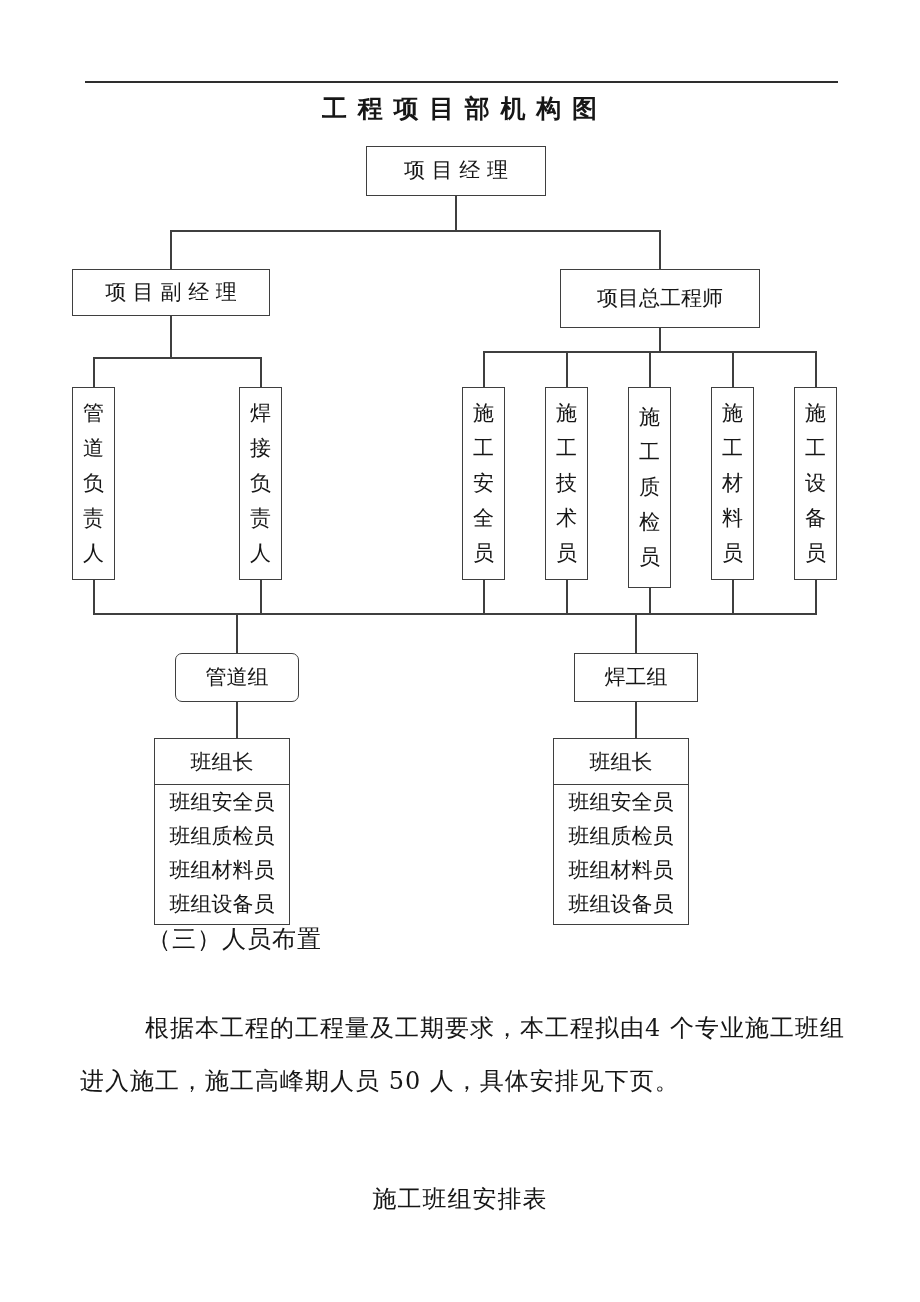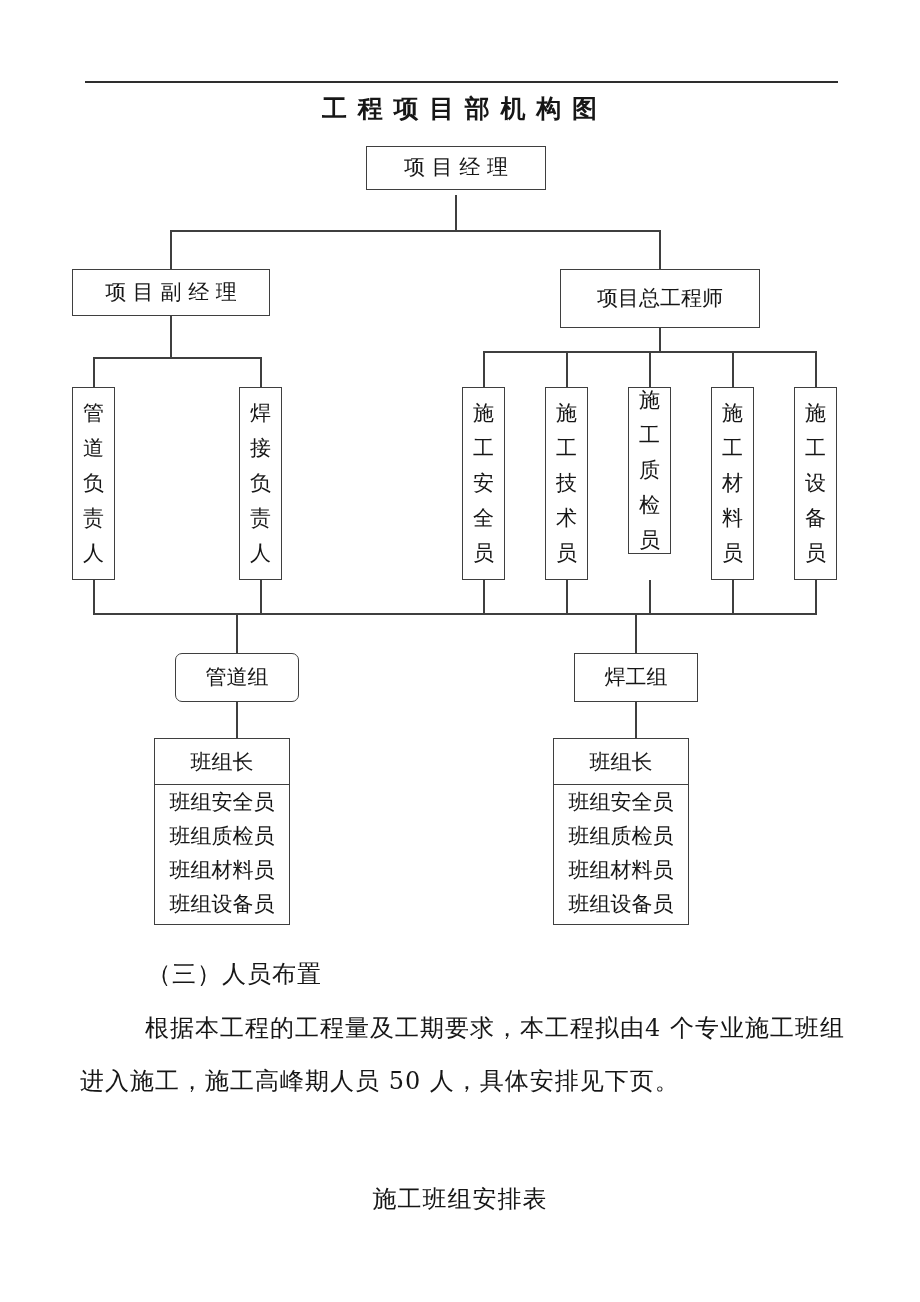--- a/index.html
+++ b/index.html
@@ -26,21 +26,21 @@
   .vnode .vtext {
     display:block; width:1.15em; word-break:break-all;
     text-align:center; line-height:35px; white-space:normal;
   }
   .team-table {
     position:absolute; width:136px; border:1.5px solid var(--line);
     background:var(--paper); font-size:21px; text-align:center; padding-bottom:3px;
   }
   .tt-header { height:46px; line-height:46px; border-bottom:1.5px solid var(--line); }
   .tt-row { height:34px; line-height:34px; }
-  .sec-heading { position:absolute; left:147px; top:958px; font-size:24px; letter-spacing:1px; }
+  .sec-heading { position:absolute; left:147px; top:923px; font-size:24px; letter-spacing:1px; }
   .para-line { position:absolute; font-size:24px; letter-spacing:1px; white-space:nowrap; }
   .para-line.l1 { left:145px; top:1012px; }
   .para-line.l2 { left:80px;  top:1065px; }
   .table-caption { position:absolute; left:0; right:0; top:1158px; text-align:center; font-size:24px; letter-spacing:1px;margin-top:25px; }
 </style>
 </head>
 <body>
 
 <div class="page">
 
@@ -73,21 +73,21 @@
   <div class="vl" style="left:649px; top:580px; height:35px;"></div>
   <div class="vl" style="left:732px; top:580px; height:35px;"></div>
   <div class="vl" style="left:815px; top:580px; height:35px;"></div>
   <div class="hl" style="left:93px;  top:613px; width:724px;"></div>
 
   <div class="vl" style="left:236px; top:613px; height:42px;"></div>
   <div class="vl" style="left:635px; top:613px; height:42px;"></div>
   <div class="vl" style="left:236px; top:702px; height:37px;"></div>
   <div class="vl" style="left:635px; top:702px; height:37px;"></div>
 
-  <div class="node" style="left:366px; top:146px; width:180px; height:44px;">
+  <div class="node" style="left:366px; top:146px; width:180px; height:50px;">
     <span>项 目 经 理</span>
   </div>
 
   <div class="node" style="left:72px; top:269px; width:198px; height:47px;">
     <span>项 目 副 经 理</span>
   </div>
   <div class="node" style="left:560px; top:269px; width:200px; height:59px;">
     <span>项目总工程师</span>
   </div>
 
@@ -96,21 +96,21 @@
   </div>
   <div class="node vnode" style="left:239px; top:387px; width:43px; height:193px;">
     <span class="vtext">焊接负责人</span>
   </div>
   <div class="node vnode" style="left:462px; top:387px; width:43px; height:193px;">
     <span class="vtext">施工安全员</span>
   </div>
   <div class="node vnode" style="left:545px; top:387px; width:43px; height:193px;">
     <span class="vtext">施工技术员</span>
   </div>
-  <div class="node vnode" style="left:628px; top:387px; width:43px; height:167px;">
+  <div class="node vnode" style="left:628px; top:387px; width:43px; height:201px;">
     <span class="vtext">施工质检员</span>
   </div>
   <div class="node vnode" style="left:711px; top:387px; width:43px; height:193px;">
     <span class="vtext">施工材料员</span>
   </div>
   <div class="node vnode" style="left:794px; top:387px; width:43px; height:193px;">
     <span class="vtext">施工设备员</span>
   </div>
 
   <div class="node" style="left:175px; top:653px; width:124px; height:49px;border-radius:7px;">

